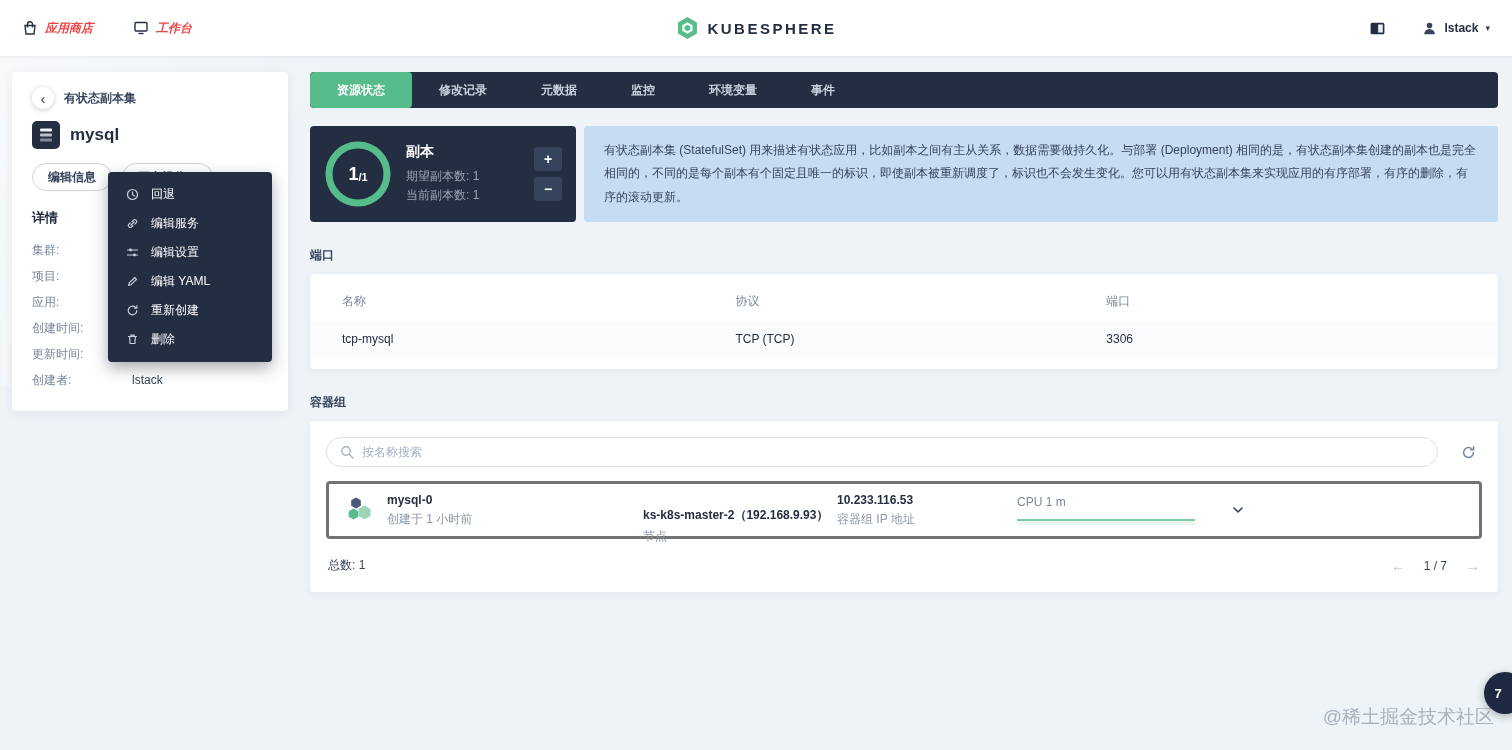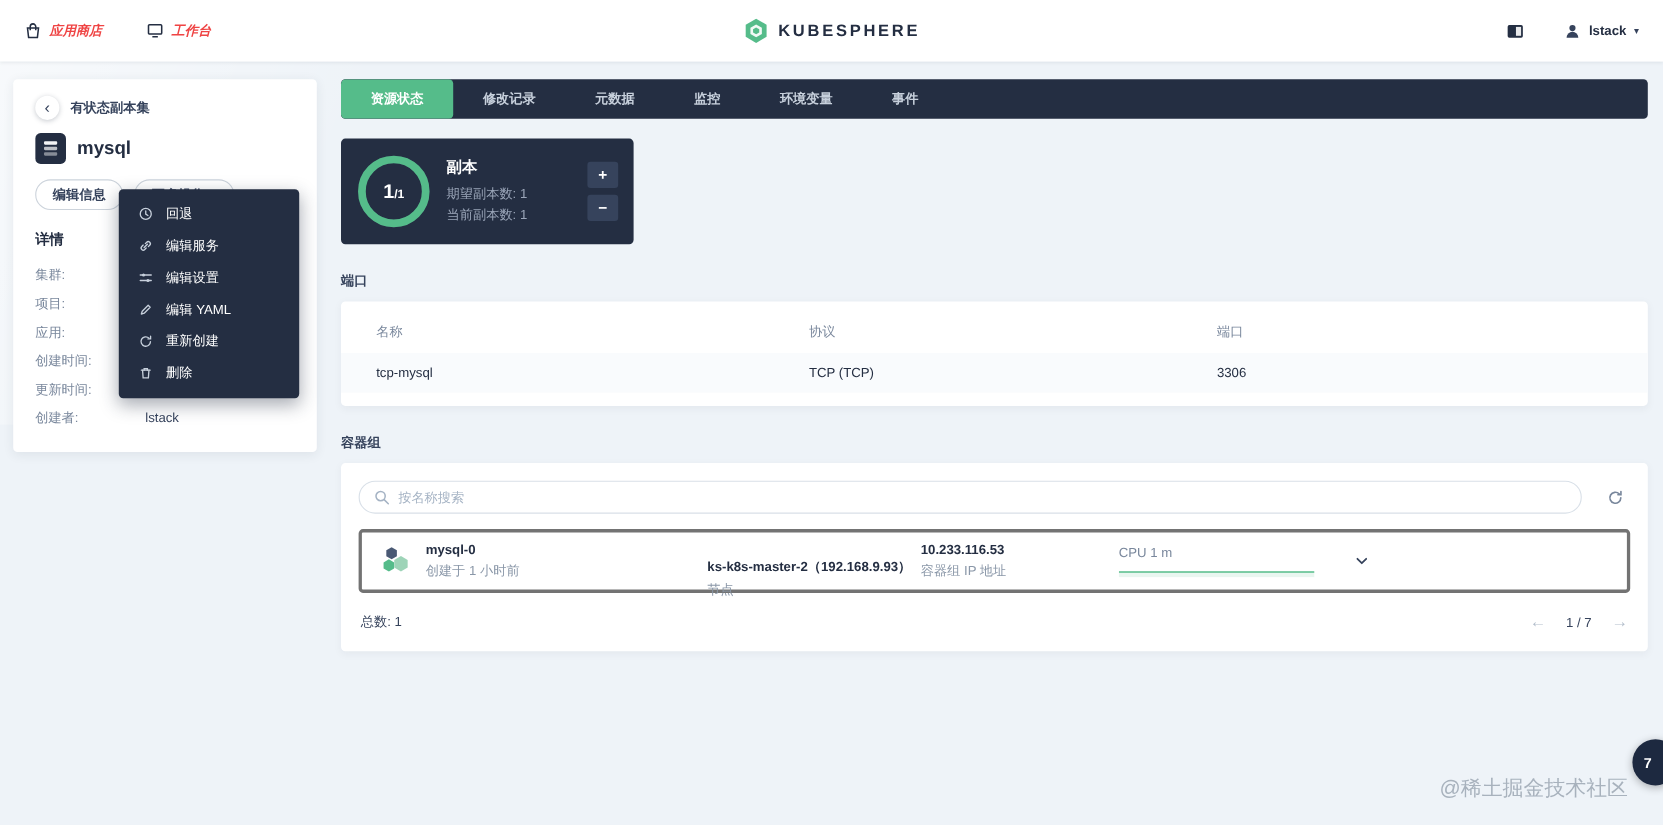--- a/index.html
+++ b/index.html
@@ -94,21 +94,21 @@
   .mlabel { font-size:12px; color:#79879c; margin-bottom:3px; }
   .spark { display:block; }
   .chev { flex:none; width:26px; display:flex; justify-content:center; cursor:pointer; }
 
   .podfooter { margin-top:18px; display:flex; justify-content:space-between; align-items:center;
                font-size:12px; color:#36435c; padding:0 2px 2px; }
   .pager { display:flex; gap:18px; align-items:center; }
   .arrow { color:#b4bfcc; font-size:15px; cursor:pointer; }
 
   
-  .watermark { position:absolute; right:32px; bottom:20px; font-size:19px; color:#a8b2bd; z-index:4; }
+  .watermark { position:absolute; right:18px; bottom:20px; font-size:19px; color:#a8b2bd; z-index:4; }
   .corner-badge { position:absolute; right:-14px; bottom:36px; width:42px; height:42px; border-radius:50%;
                   background:#1d2940; color:#fff; display:flex; align-items:center; justify-content:center;
                   font-size:13px; font-weight:bold; box-shadow:0 2px 8px rgba(0,0,0,.3); z-index:8; padding-right:14px; cursor:pointer; }
 </style>
 </head>
 <body>
 
 <div class="page">
   <div class="deco"></div>
 
@@ -302,20 +302,21 @@
         <div class="repinfo">
           <div class="rtitle">副本</div>
           <div class="rline">期望副本数: 1</div>
           <div class="rline">当前副本数: 1</div>
         </div>
         <div class="scalebtns">
           <button class="scalebtn">+</button>
           <button class="scalebtn">−</button>
         </div>
       </div>
+      <div class="infobox">有状态副本集 (StatefulSet) 用来描述有状态应用，比如副本之间有主从关系，数据需要做持久化。与部署 (Deployment) 相同的是，有状态副本集创建的副本也是完全相同的，不同的是每个副本有个固定且唯一的标识，即使副本被重新调度了，标识也不会发生变化。您可以用有状态副本集来实现应用的有序部署，有序的删除，有序的滚动更新。</div>
     </div>
 
     <div class="section-label">端口</div>
     <div class="card ports-card">
       <div class="trow thead">
         <span>名称</span>
         <span>协议</span>
         <span>端口</span>
       </div>
       <div class="trow tdata">

